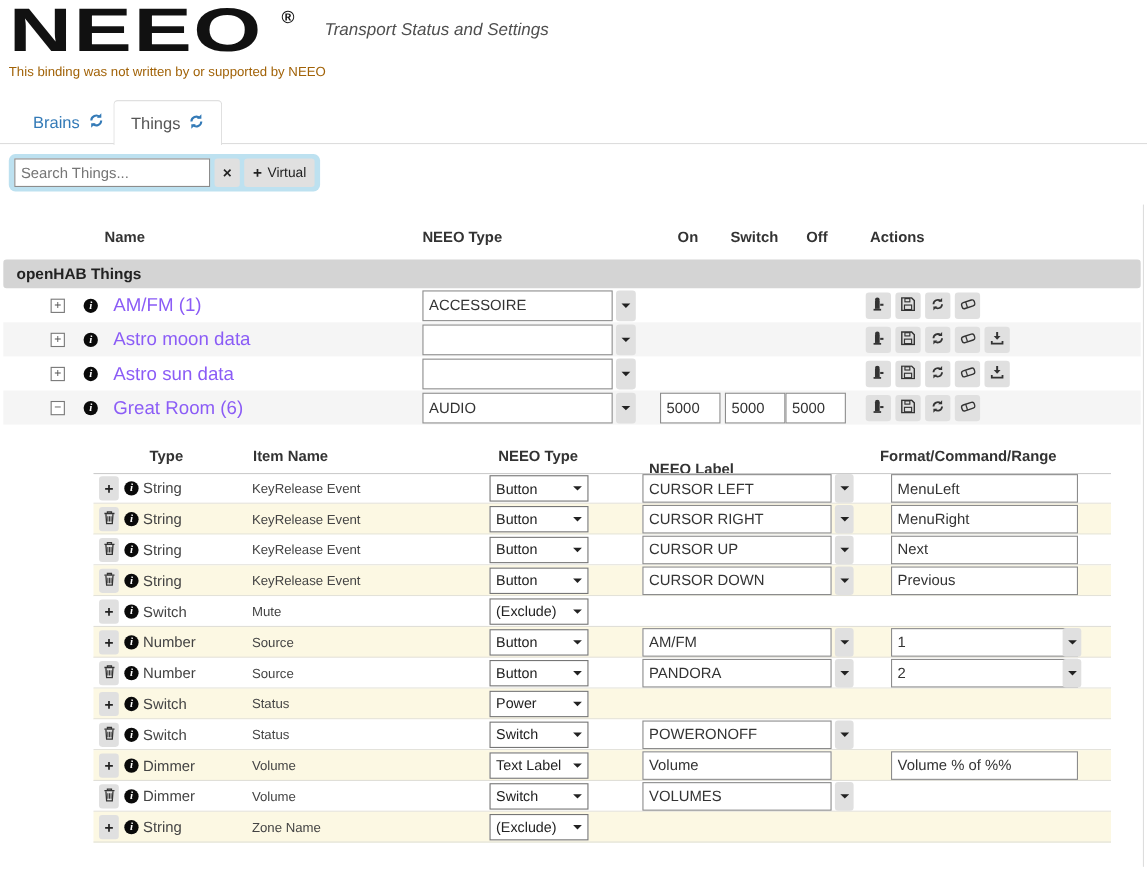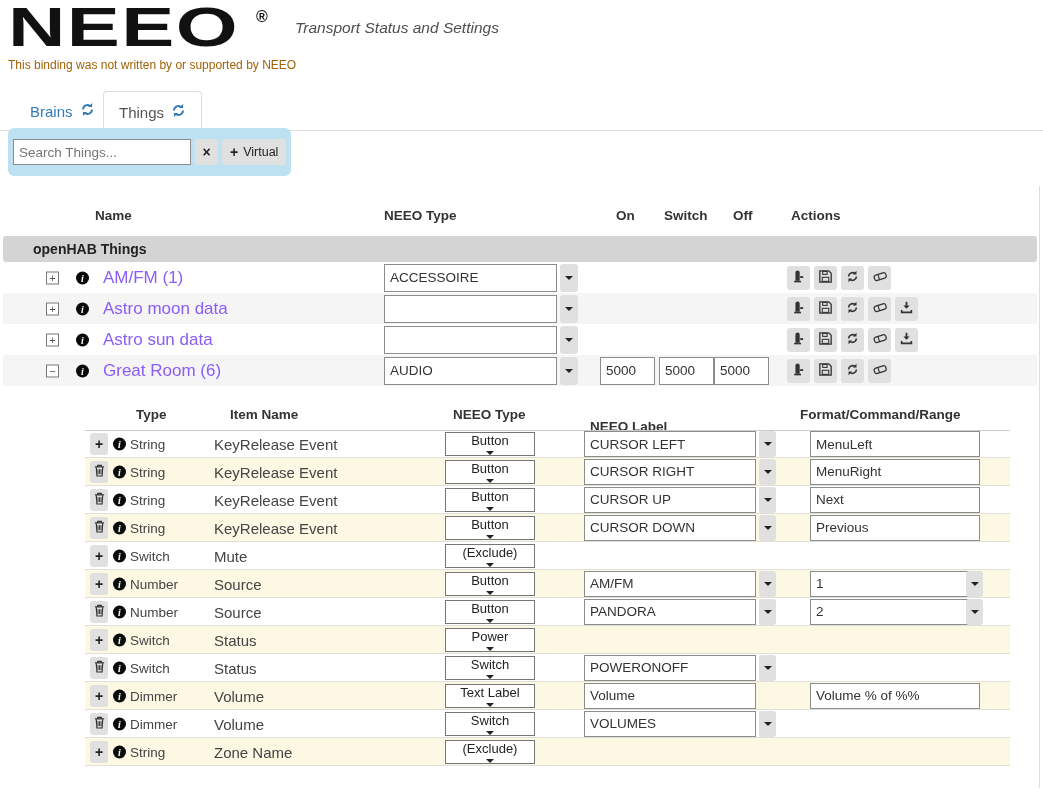--- a/index.html
+++ b/index.html
@@ -17,35 +17,35 @@
   
   .tabbar { position:absolute; left:0; top:91px; width:1043px; height:40px; border-bottom:1px solid #ddd; }
   .tab { position:absolute; top:0; height:40px; display:flex; align-items:center; gap:7px;
          padding:0 15px; font-size:15px; cursor:pointer; }
   .tab.inactive { left:15px; color:#337ab7; }
   .tab.active { left:103px; height:41px; background:#fff; border:1px solid #ddd; border-bottom:none;
                 border-radius:4px 4px 0 0; color:#555; }
   .refresh-svg { display:inline-block; }
 
   
-  .search-panel { position:absolute; left:8px; top:128px; height:48px; background:#bde1f0;
+  .search-panel { position:absolute; left:8px; top:140px; height:34px; background:#bde1f0;
                   border-radius:6px; display:flex; align-items:center; gap:4px; padding:0 5px; }
   .search-input { width:178px; height:26px; border:1px solid #8c8c8c; background:#fff;
                   font-size:13.5px; padding:0 5px; font-family:inherit; color:#333; }
   .search-input::placeholder { color:#757575; opacity:1; }
   .btn-gray { background:#e0e0e0; border:none; border-radius:3px; display:flex; align-items:center;
               justify-content:center; color:#222; cursor:pointer; font-family:inherit; }
   .clear-btn { width:23px; height:26px; font-size:14px; font-weight:bold; }
   .virtual-btn { height:26px; padding:0 8px; gap:5px; font-size:12.5px; }
   .plus-glyph { font-weight:bold; font-size:14px; }
 
   
   .hdr { position:absolute; font-size:13.5px; font-weight:bold; color:#333; white-space:nowrap; }
   .section-bar { position:absolute; left:3px; top:236px; width:1034px; height:26px; background:#d4d4d4;
-                 border-radius:3px; display:flex; align-items:center; padding-left:30px;
+                 border-radius:3px; display:flex; align-items:center; padding-left:12px;
                  font-size:14px; font-weight:bold; color:#222; }
 
   
   .trows { position:absolute; left:3px; top:262px; width:1034px; }
   .trow { position:relative; width:1034px; height:31px; }
   .trow:nth-child(even) { background:#f5f5f5; }
   .trow > * { position:absolute; top:50%; transform:translateY(-50%); }
   .c-expand { left:43px; }
   .c-info   { left:73px; }
   .c-name   { left:100px; font-size:17px; color:#8b5cf6; white-space:nowrap; }
@@ -72,24 +72,24 @@
   
   .chdr { position:absolute; font-size:13.5px; font-weight:bold; color:#333; white-space:nowrap; }
   .crows { position:absolute; left:85px; top:430px; width:925px; }
   .crow { position:relative; width:925px; height:28px; border-bottom:1px solid #e0dfd8; background:#fff; }
   .crow:first-child { border-top:1px solid #ccc; }
   .crow:nth-child(even) { background:#fcf8e3; }
   .crow > * { position:absolute; top:50%; transform:translateY(-50%); }
   .k-btn    { left:5px; width:18px; height:22px; }
   .k-info   { left:28px; }
   .k-type   { left:45px; font-size:13.5px; color:#444; white-space:nowrap; }
-  .k-item   { left:129px; font-size:15px; color:#444; white-space:nowrap; }
+  .k-item   { left:144px; font-size:12px; color:#444; white-space:nowrap; }
   .k-select { left:360px; width:90px; height:24px; border:1px solid #767676; background:#fff;
               display:flex; align-items:center; justify-content:space-between; padding:0 5px;
-              font-size:13px; color:#222; cursor:pointer;flex-direction:column; }
+              font-size:13px; color:#222; cursor:pointer; }
   .k-select > span { white-space:nowrap; }
   .k-label  { left:499px; width:172px; height:26px; }
   .k-lcaret { left:674px; width:17px; height:26px; }
   .k-fmt    { left:708px; width:170px; height:26px;margin-left:17px; }
   .k-xcaret { left:881px; width:17px; height:26px; }
 
   .right-border { position:absolute; left:1039px; top:186px; width:1px; height:602px; background:#ddd; }
 </style>
 </head>
 <body>

